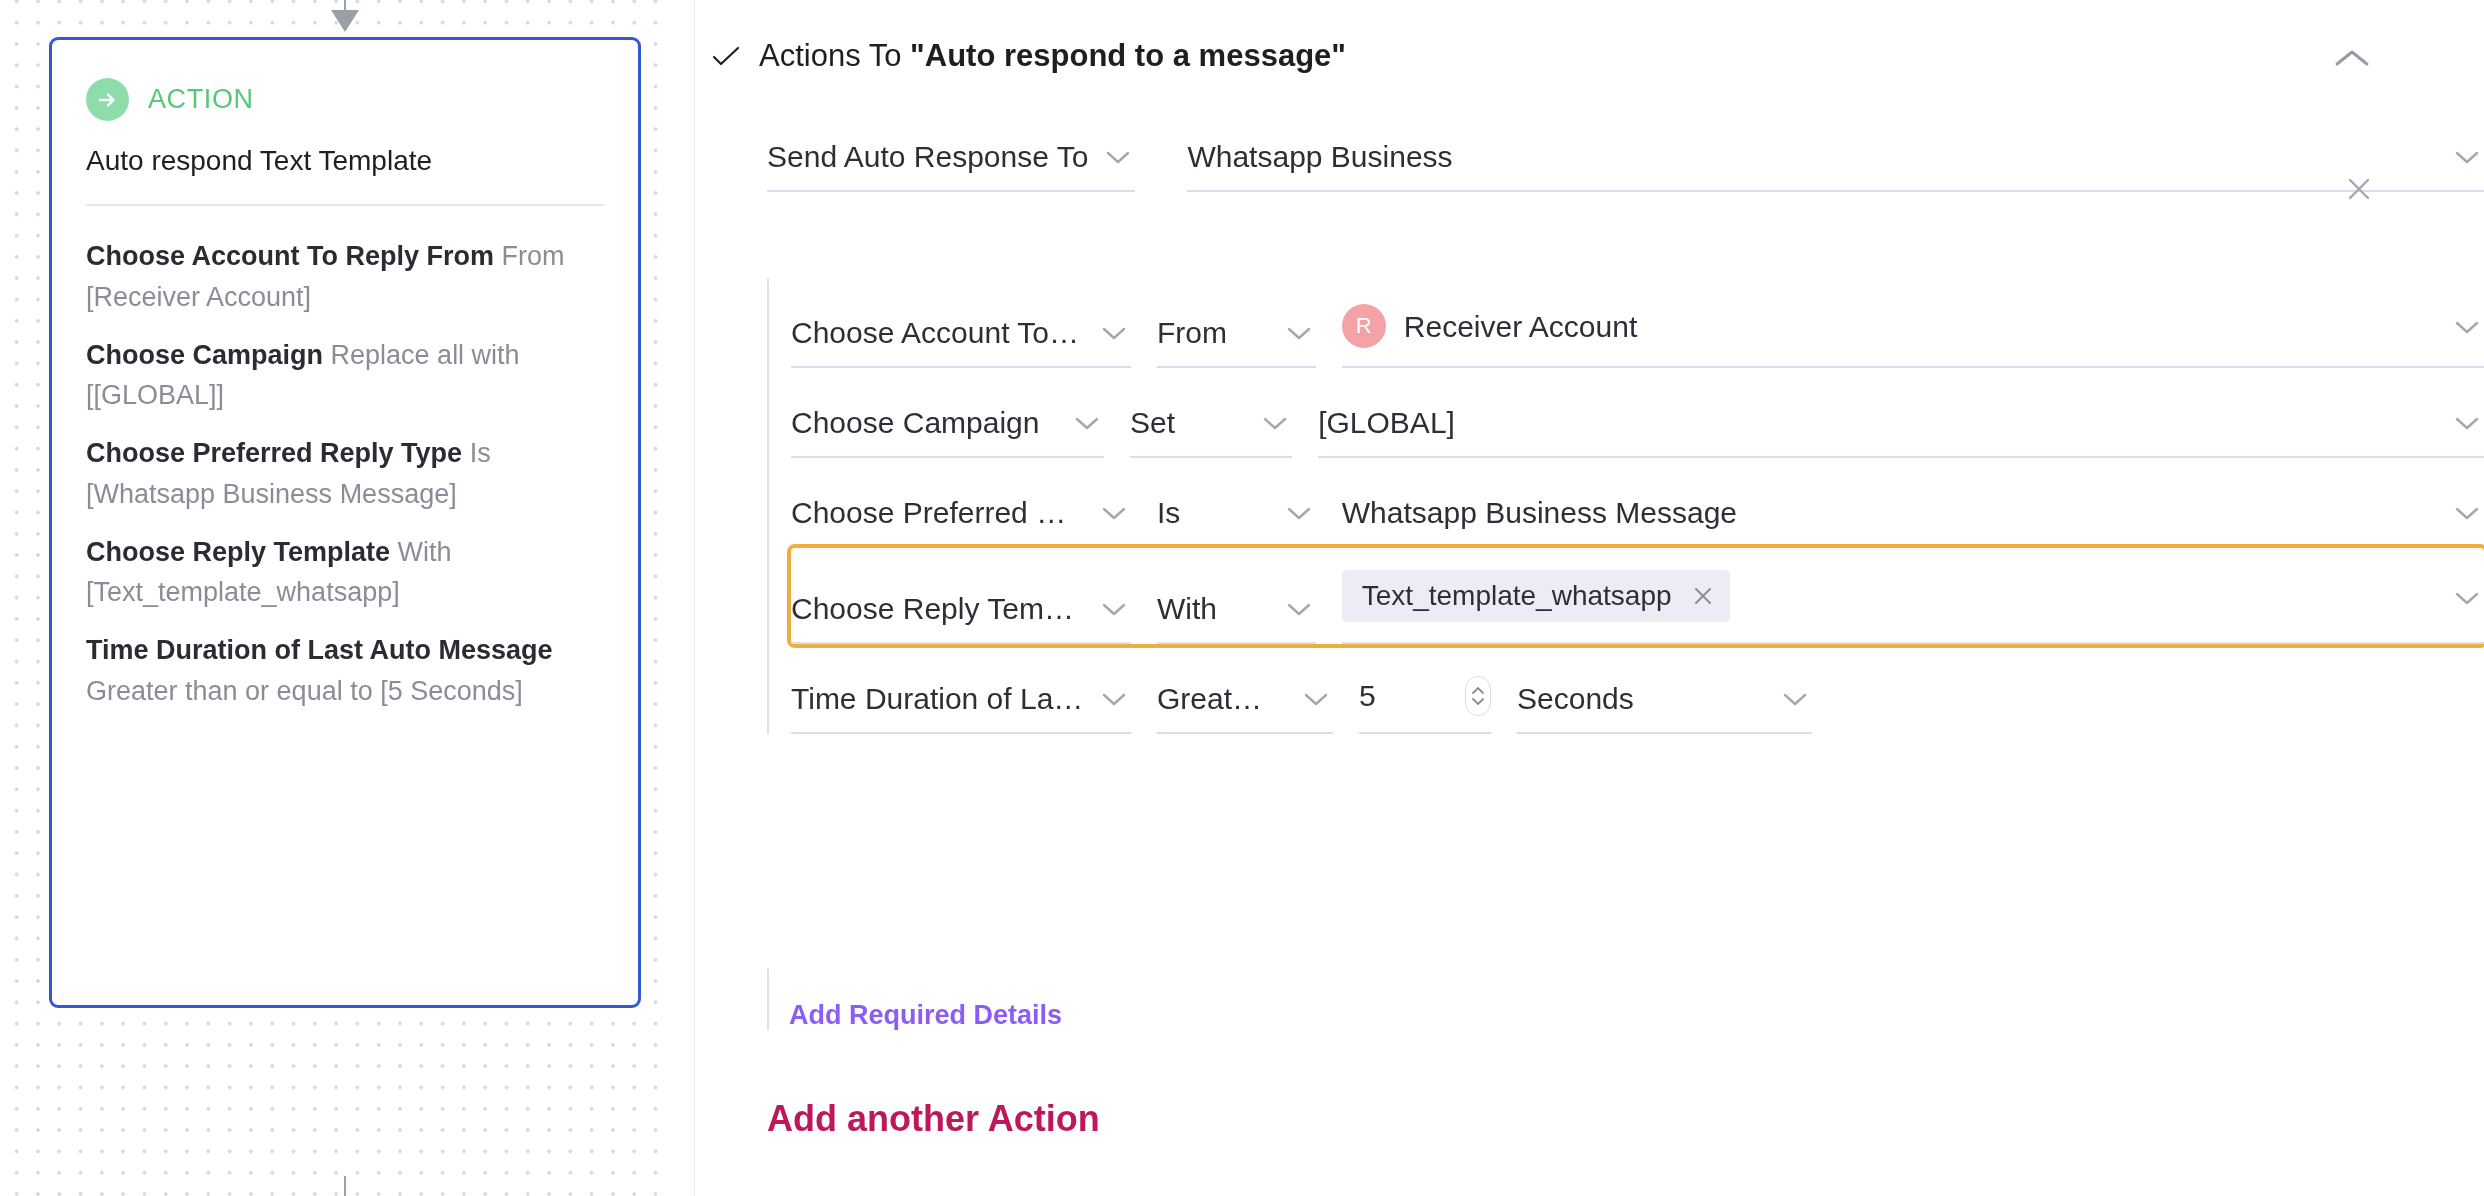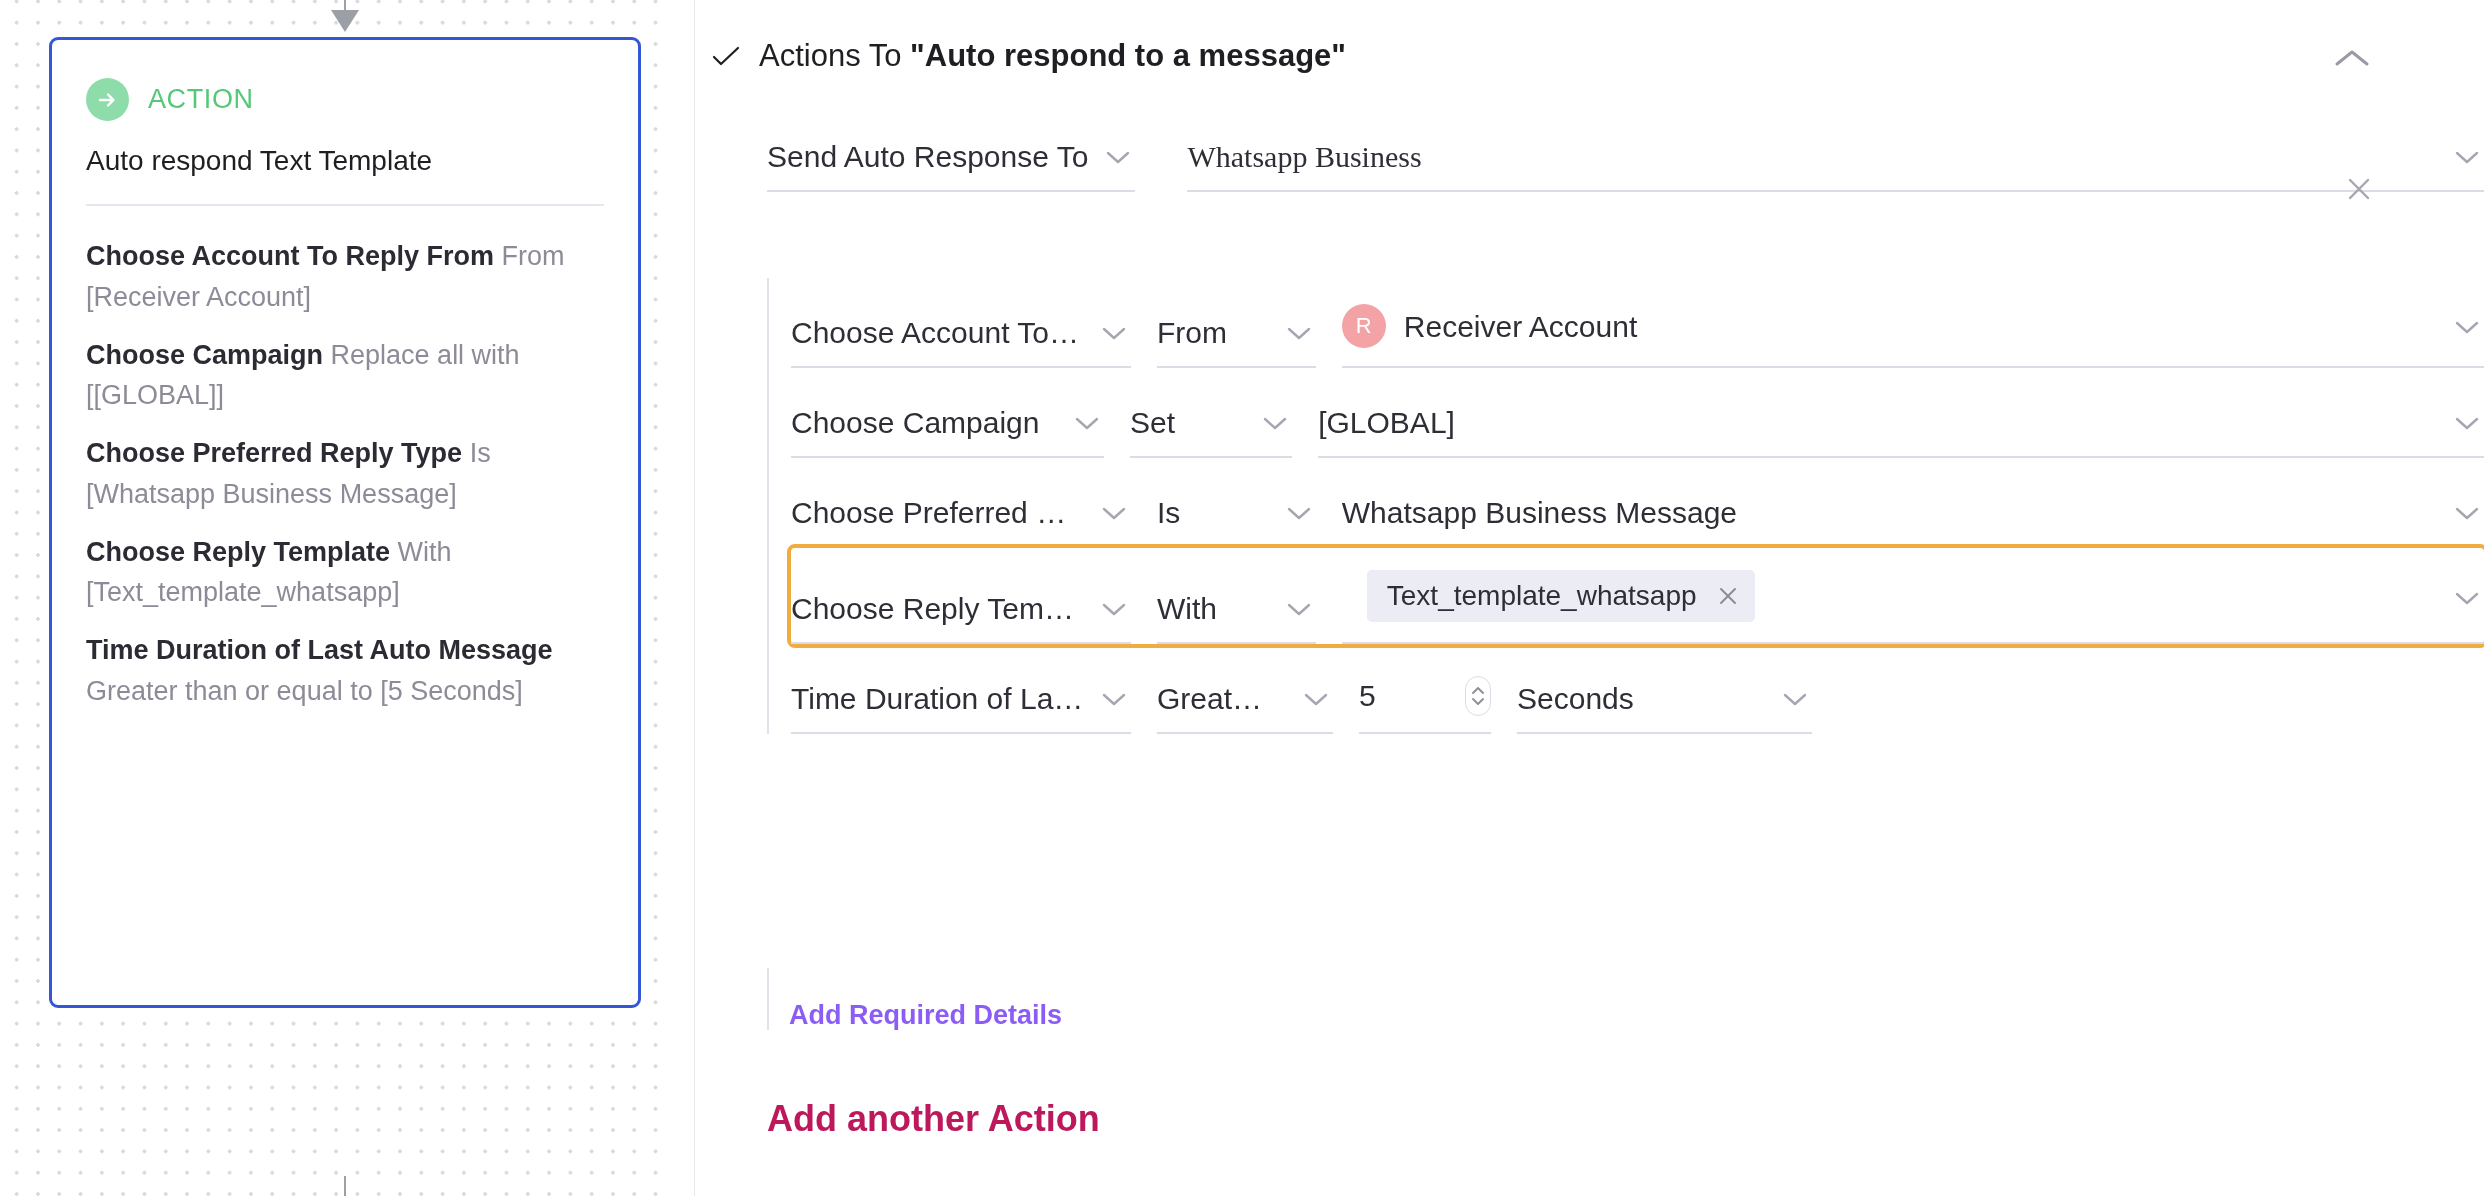--- a/index.html
+++ b/index.html
@@ -176,21 +176,21 @@
     overflow: hidden;
     text-overflow: ellipsis;
     flex: 1 1 auto;
   }
   .field .fchev {
     flex: 0 0 34px;
     margin-left: 10px;
     display: flex; align-items: center; justify-content: center;
   }
   .field-top-label { width: 393px; margin-right: 52px; }
-  .field-top-value { width: 1383px; font-family: Liberation Serif, serif; }
+  .field-top-value { width: 1383px; }
 
   .remove-top-row {
     position: absolute;
     right: 108px; top: 172px;
     width: 34px; height: 34px;
     display: flex; align-items: center; justify-content: center;
     cursor: pointer;
   }
 
   
@@ -237,21 +237,20 @@
   }
 
   
   .chip {
     display: inline-flex;
     align-items: center;
     background: #ececf5;
     border-radius: 5px;
     padding: 10px 14px 10px 20px;
     margin-bottom: 4px;
-    margin-left: 25px;
   }
   .chip-label {
     font-size: 28px;
     color: #2e2e36;
     white-space: nowrap;
   }
   .chip-close {
     margin-left: 18px;
     width: 26px; height: 26px;
     display: flex; align-items: center; justify-content: center;

